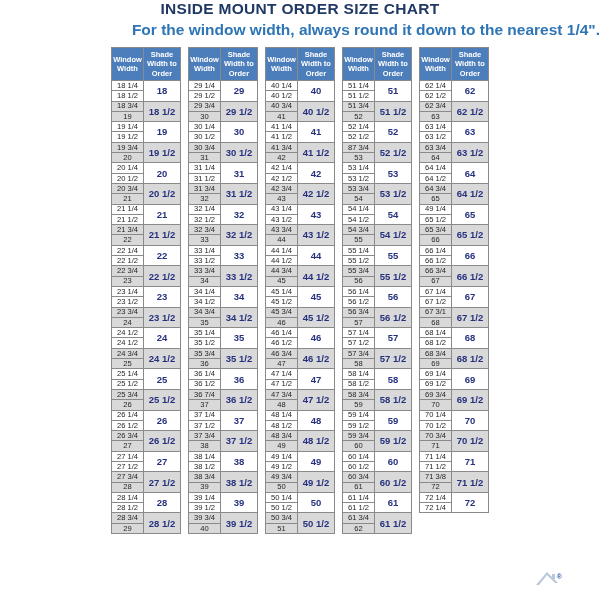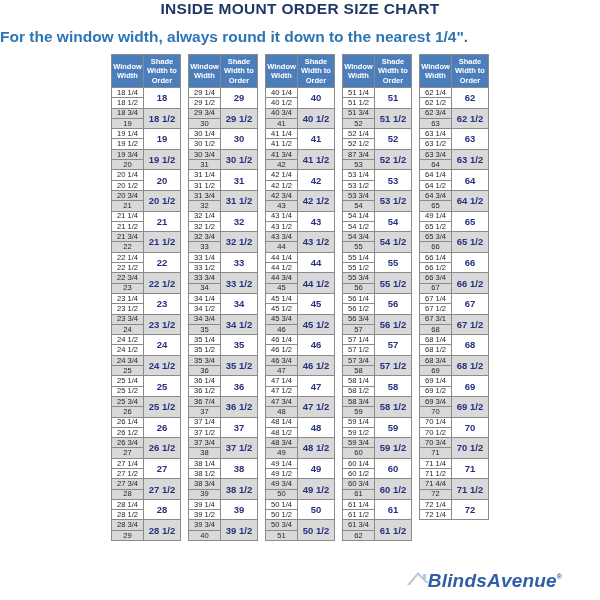--- a/index.html
+++ b/index.html
@@ -16,22 +16,22 @@
     --grid-line: #8a8a8a;
   }
   .title {
     text-align: center;
     font-size: 15.5px;
     font-weight: bold;
     letter-spacing: 0.3px;
     color: var(--accent-navy);
   }
   .subtitle {
-    margin-top: 10px;
-    text-align: left;
+    margin-top: 3px;
+    text-align: right;
     font-size: 15.5px;
     font-weight: bold;
     color: var(--subtitle-blue);
   }
   .chart {
     margin-top: 8px;
     display: flex;
     justify-content: center;
     align-items: flex-start;
     gap: 7px;
@@ -894,21 +894,21 @@
             <td class="win">71</td>
           </tr>
           <tr class="w">
             <td class="win">71 1/4</td>
             <td class="shade" rowspan="2">71</td>
           </tr>
           <tr class="w">
             <td class="win">71 1/2</td>
           </tr>
           <tr class="g">
-            <td class="win">71 4/4</td>
+            <td class="win">71 3/8</td>
             <td class="shade" rowspan="2">71 1/2</td>
           </tr>
           <tr class="g">
             <td class="win">72</td>
           </tr>
           <tr class="w">
             <td class="win">72 1/4</td>
             <td class="shade" rowspan="2">72</td>
           </tr>
           <tr class="w">
@@ -916,16 +916,15 @@
           </tr>
         </tbody>
     </table>
   </div>
 
   <div class="logo">
     <svg width="26" height="20" viewBox="0 0 26 20" aria-hidden="true">
       <path d="M1 16 L12 3 L23 14 L20 14 L12 6 L4 16 Z" fill="#b9c7d9"></path>
       <rect x="17" y="5" width="3" height="5" fill="#b9c7d9"></rect>
     </svg>
-    <span class="brand">BlindsAvenue</span>
     <span class="reg">®</span>
   </div>
 </div>
 
 </body></html>

